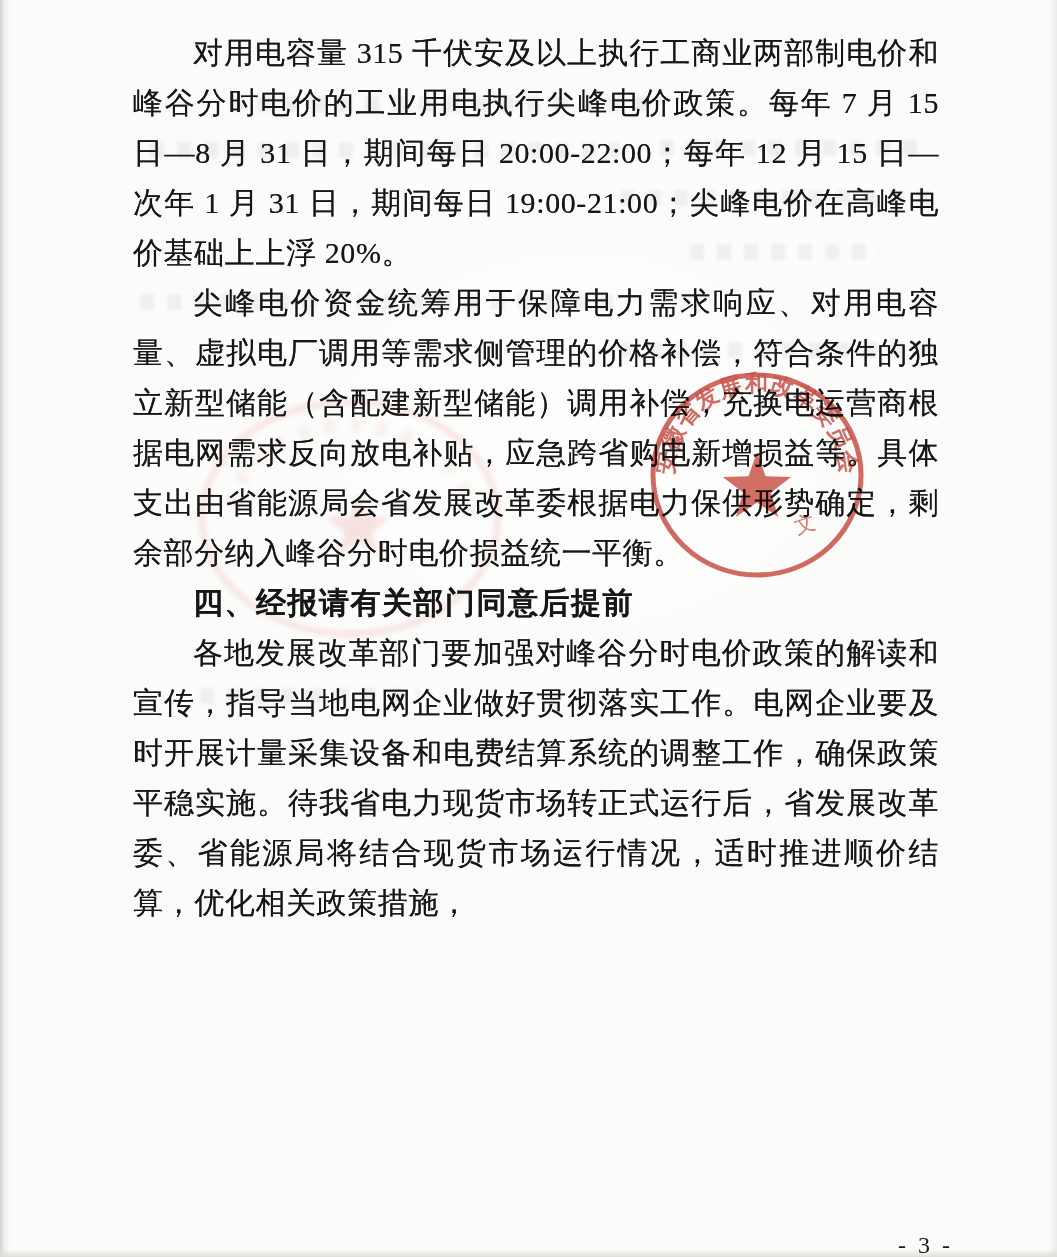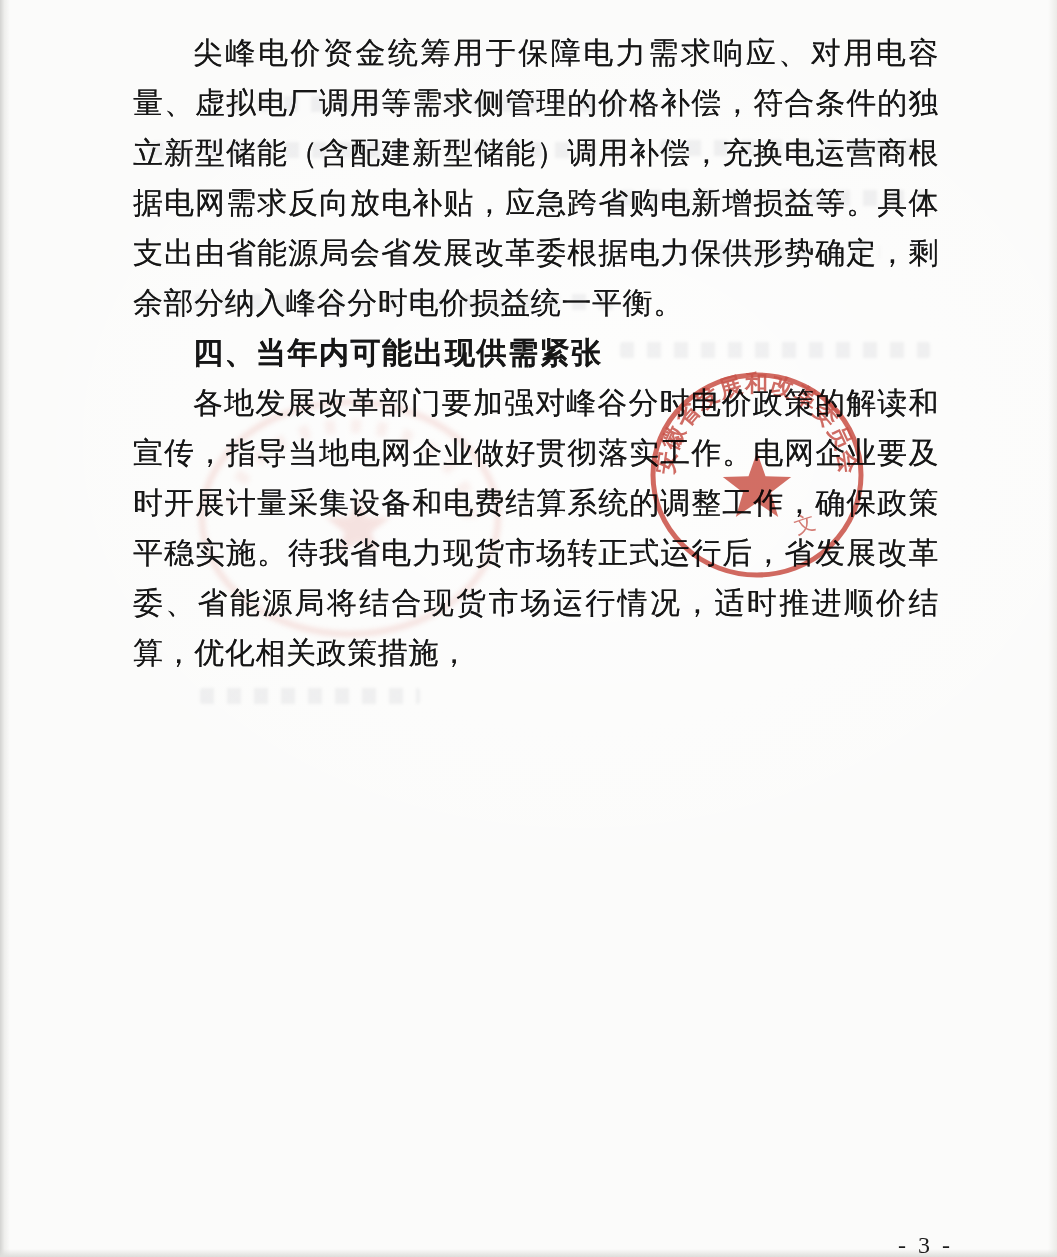--- a/index.html
+++ b/index.html
@@ -81,22 +81,23 @@
 
 <div class="bleed-seal">
   <svg width="320" height="265" viewBox="0 0 320 265">
     <ellipse cx="160" cy="130" rx="148" ry="116" fill="none" stroke="#df8a80" stroke-width="6"></ellipse>
     <polygon transform="translate(152,140) scale(0.95)" points="0,-36 8.5,-11.7 34.2,-11.1 14,4.5 21.2,29.1 0,14.4 -21.2,29.1 -14,4.5 -34.2,-11.1 -8.5,-11.7" fill="#df8a80"></polygon>
     <path d="M 40,130 A 120,92 0 0 1 280,130" fill="none" stroke="#e39a90" stroke-width="14" stroke-dasharray="10 16" opacity=".6"></path>
   </svg>
 </div>
 
 <div class="content">
+  <p class="para">对用电容量 315 千伏安及以上执行工商业两部制电价和峰谷分时电价的工业用电执行尖峰电价政策。每年 7 月 15 日—8 月 31 日，期间每日 20:00-22:00；每年 12 月 15 日—次年 1 月 31 日，期间每日 19:00-21:00；尖峰电价在高峰电价基础上上浮 20%。</p>
   <p class="para">尖峰电价资金统筹用于保障电力需求响应、对用电容量、虚拟电厂调用等需求侧管理的价格补偿，符合条件的独立新型储能（含配建新型储能）调用补偿，充换电运营商根据电网需求反向放电补贴，应急跨省购电新增损益等。具体支出由省能源局会省发展改革委根据电力保供形势确定，剩余部分纳入峰谷分时电价损益统一平衡。</p>
-  <p class="heading">四、当年内可能出现供需紧张</p>
+  <p class="heading">四、经报请有关部门同意后提前</p>
   <p class="para">各地发展改革部门要加强对峰谷分时电价政策的解读和宣传，指导当地电网企业做好贯彻落实工作。电网企业要及时开展计量采集设备和电费结算系统的调整工作，确保政策平稳实施。待我省电力现货市场转正式运行后，省发展改革委、省能源局将结合现货市场运行情况，适时推进顺价结算，优化相关政策措施，</p>
 </div>
 
 <div class="seal">
   <svg width="224" height="216" viewBox="0 0 224 216">
     <ellipse cx="112" cy="107" rx="104" ry="100" fill="none" stroke="#c8473b" stroke-width="5" opacity=".88"></ellipse>
     <defs>
       <path id="sealArc" d="M 28,107 A 84,84 0 0 1 196,107" fill="none"></path>
     </defs>
     <text font-size="23" fill="#c5443a" letter-spacing="1" opacity=".85" font-family="Liberation Sans, sans-serif" font-weight="bold">

